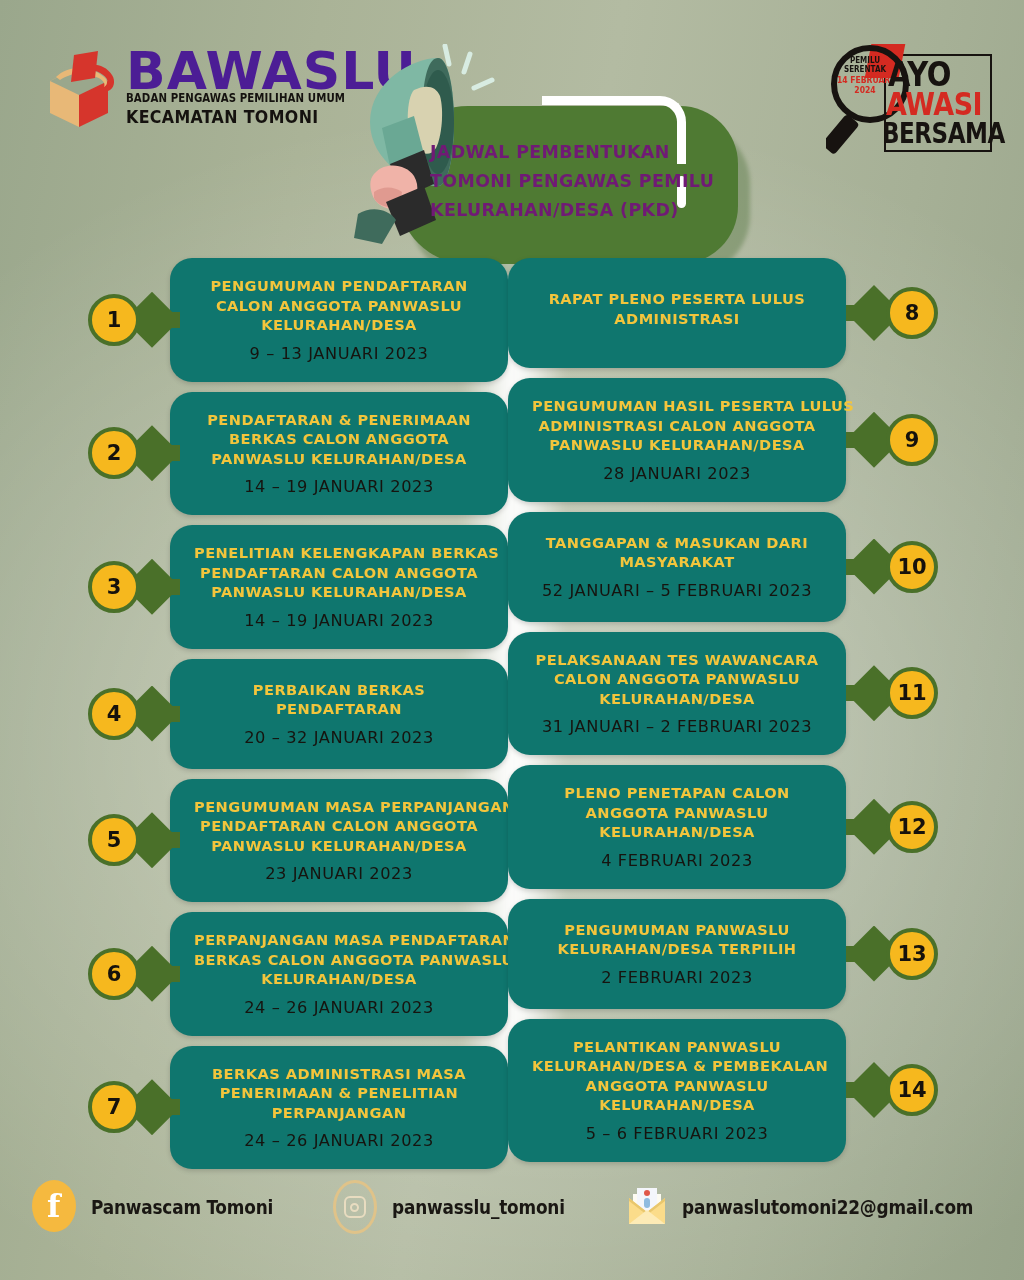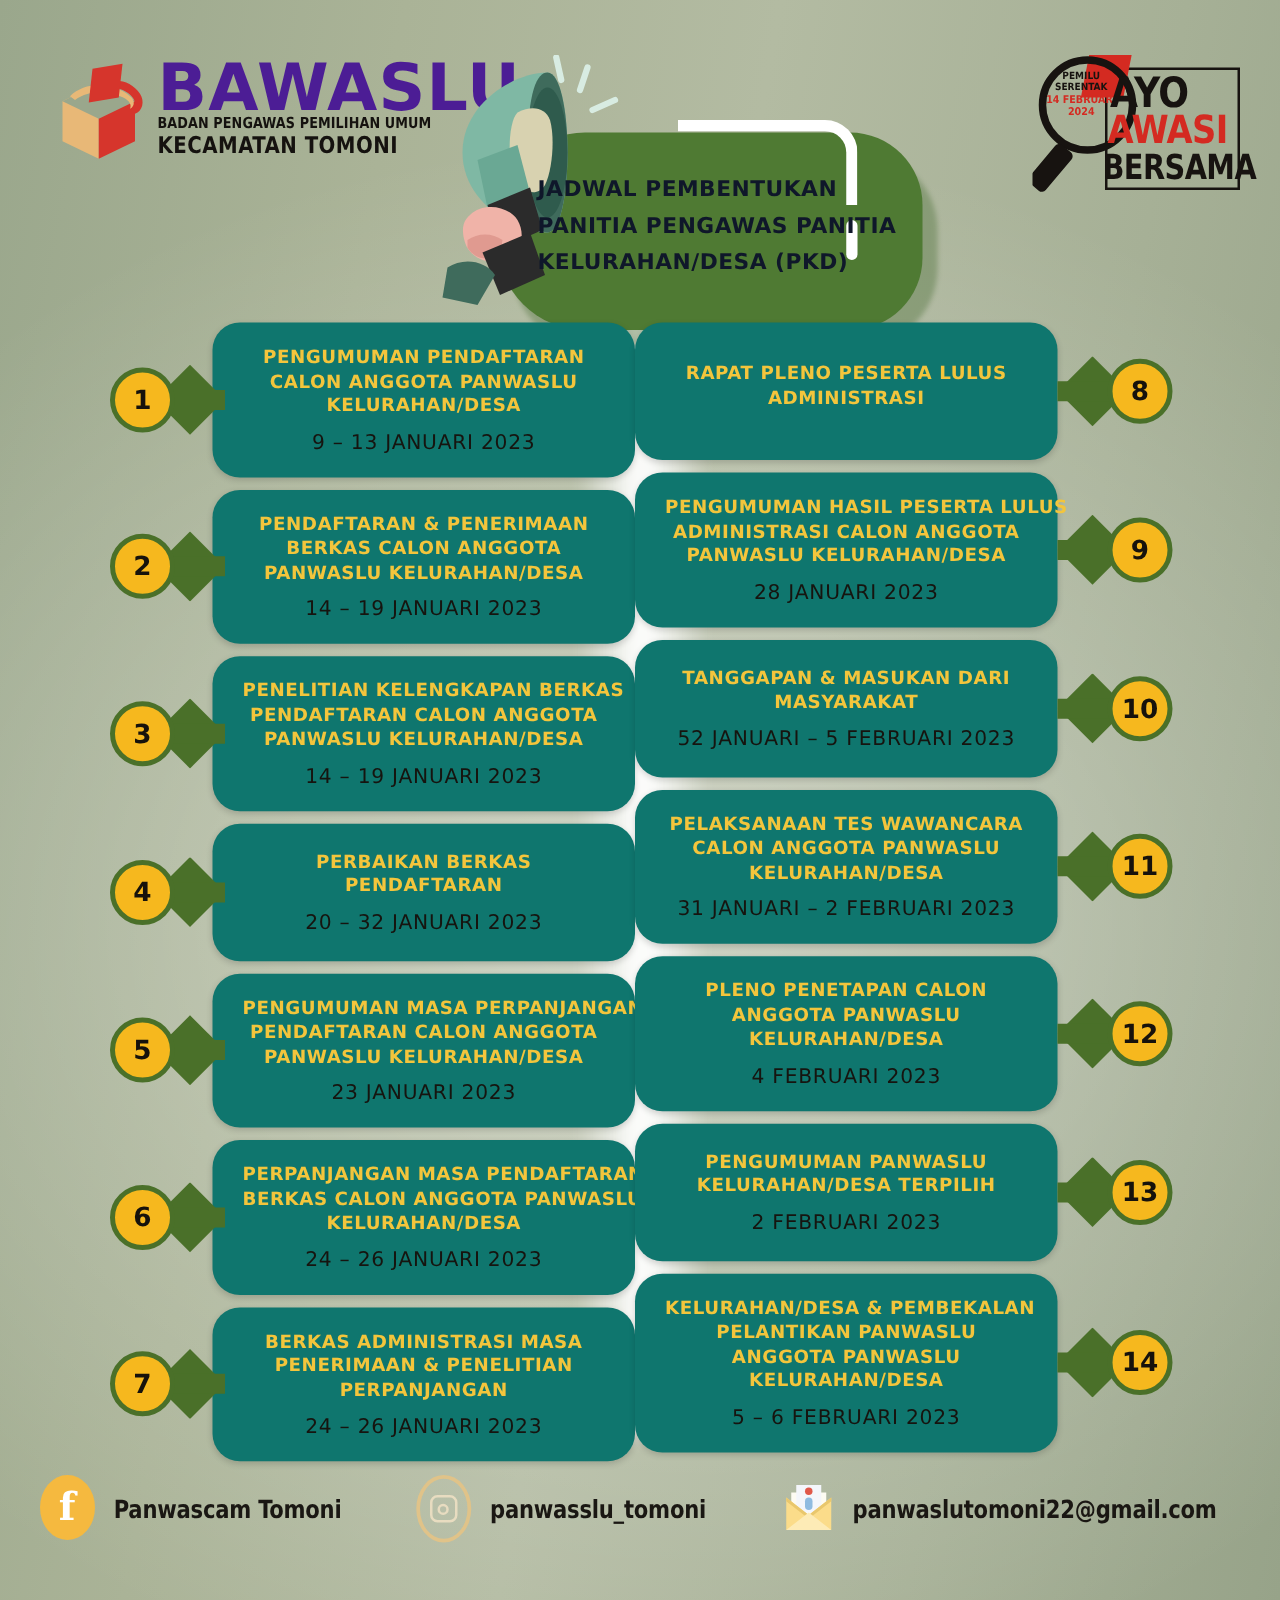--- a/index.html
+++ b/index.html
@@ -79,21 +79,21 @@
     position: absolute; left: 190px; top: 52px; width: 144px; height: 68px;
     border-top: 9px solid #fff; border-right: 9px solid #fff;
     border-top-right-radius: 26px; border-left: none; border-bottom: none;
   }
   #banner-dash {
     position: absolute; left: 325px; top: 132px; width: 9px; height: 32px;
     background: #fff; border-radius: 5px;
   }
   #title-lines { position: absolute; left: 78px; top: 94px; width: 290px; }
   .title-line {
-    font-size: 17.4px; font-weight: 700; color: #0f172a; letter-spacing: 0.4px;
+    font-size: 17.4px; font-weight: 700; color: #701a75; letter-spacing: 0.4px;
     line-height: 29px; white-space: nowrap; font-family: "DejaVu Sans", sans-serif;
   }
 
   
   #timeline { position: absolute; left: 0; top: 258px; width: 1024px; height: 890px; }
   .col { position: absolute; top: 0; width: 440px; }
   #col-left { left: 78px; }
   #col-right { left: 508px; }
 
   .item { position: relative; margin-bottom: 10px; }
@@ -252,21 +252,21 @@
         <path d="M38,120 L72,106 L82,140 L50,154 Z" fill="#2b2b2b"></path>
         <path d="M24,128 C34,118 54,120 62,132 C68,142 66,156 56,162 C44,170 24,164 20,150 C17,140 18,133 24,128 Z" fill="#f0b3a8"></path>
         <path d="M22,148 C30,142 42,142 50,148 L48,160 C38,166 26,162 22,154 Z" fill="#e09a90"></path>
         <path d="M34,158 L72,142 L84,176 L48,192 Z" fill="#2b2b2b"></path>
         <path d="M6,170 C18,162 36,164 44,176 L30,200 L2,194 Z" fill="#3f6b5c"></path>
       </svg>
     </div>
 
     <div id="title-lines">
       <div class="title-line">JADWAL PEMBENTUKAN</div>
-      <div class="title-line">PANITIA PENGAWAS PANITIA</div>
+      <div class="title-line">TOMONI PENGAWAS PEMILU</div>
       <div class="title-line">KELURAHAN/DESA (PKD)</div>
     </div>
   </div>
 </div>
 
 <div id="timeline">
   <div class="col" id="col-left">
       <div class="item">
         <div class="drop"></div>
         <div class="connector"></div>
@@ -432,22 +432,22 @@
           </div>
           <div class="card-date">2 FEBRUARI 2023</div>
         </div>
       </div>
       <div class="item">
         <div class="drop"></div>
         <div class="connector"></div>
         <div class="badge">14</div>
         <div class="card">
           <div class="card-title">
+            <div style="white-space: nowrap;">PELANTIKAN PANWASLU</div>
             <div style="white-space: nowrap;">KELURAHAN/DESA &amp; PEMBEKALAN</div>
-            <div style="white-space: nowrap;">PELANTIKAN PANWASLU</div>
             <div style="white-space: nowrap;">ANGGOTA PANWASLU</div>
             <div style="white-space: nowrap;">KELURAHAN/DESA</div>
           </div>
           <div class="card-date">5 – 6 FEBRUARI 2023</div>
         </div>
       </div>
     </div>
 </div>
 
 <div id="footer">

